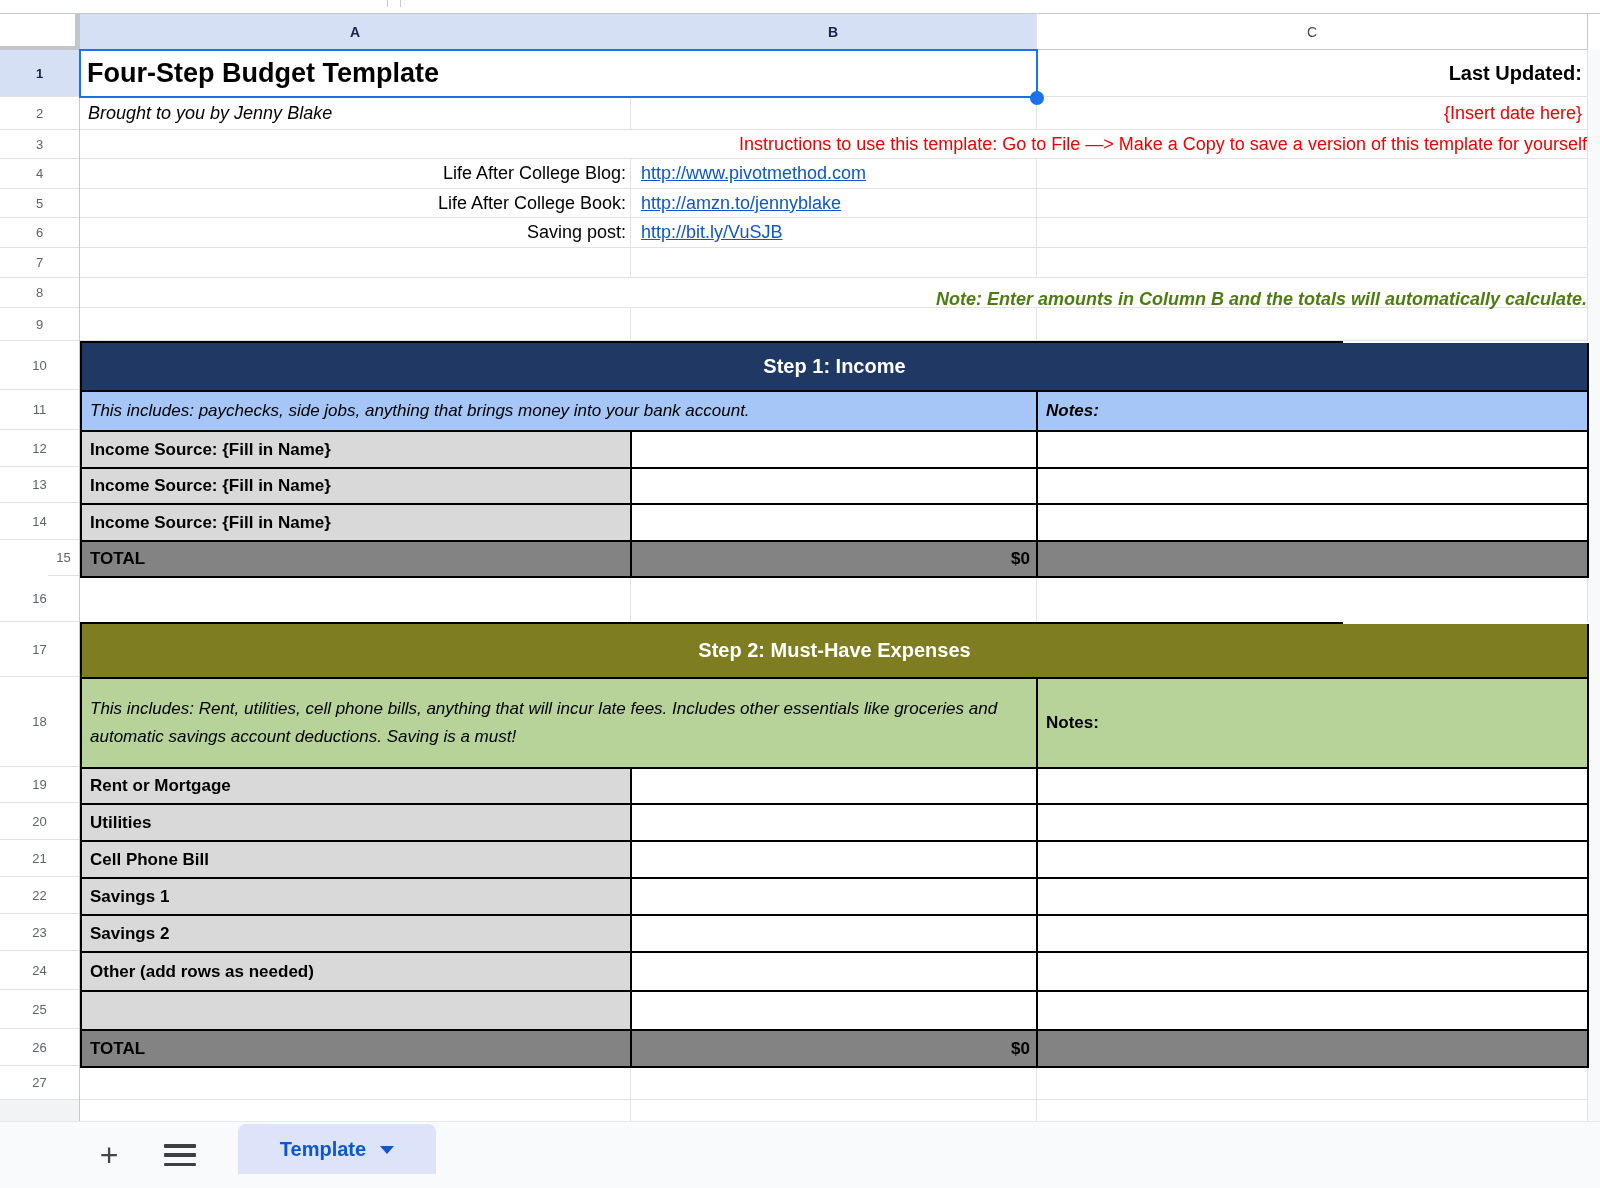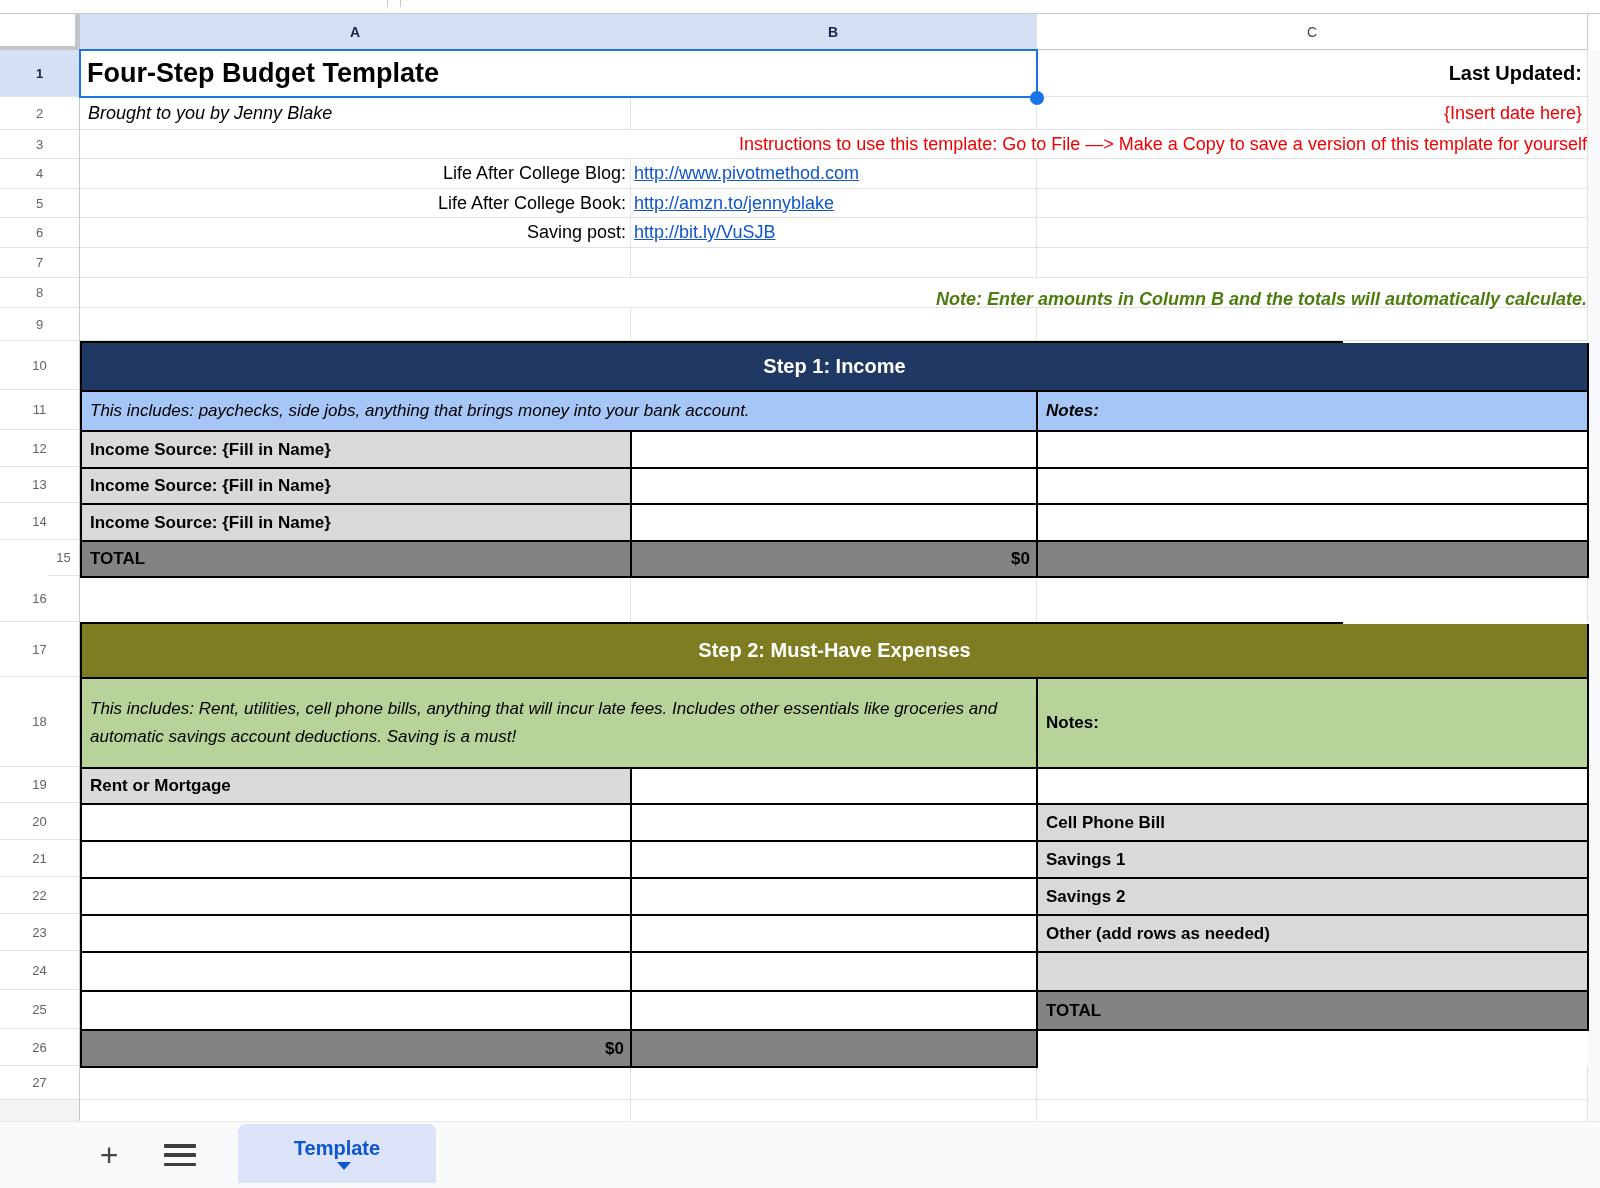--- a/index.html
+++ b/index.html
@@ -32,21 +32,21 @@
   .sliver-bg{position:absolute;left:1588px;top:50px;width:12px;height:1071px;background:#f8f9fa;}
   .cellA{width:550px;height:100%;display:flex;align-items:center;}
   .cellB{width:406px;height:100%;display:flex;align-items:center;}
   .cellC{width:551px;height:100%;display:flex;align-items:center;justify-content:flex-end;}
   .title-text{font-size:27px;font-weight:bold;color:#000;padding-left:7px;white-space:nowrap;}
   .lastupd{font-size:20px;font-weight:bold;color:#000;padding-right:5px;}
   .byline{font-size:18px;font-style:italic;color:#000;padding-left:8px;}
   .reddate{font-size:18px;color:var(--alert-red);padding-right:5px;}
   .redline{font-size:18px;color:var(--alert-red);padding-left:8px;white-space:nowrap;}
   .linklabel{font-size:18px;color:#000;justify-content:flex-end;padding-right:4px;}
-  .linkurl{font-size:18px;color:var(--link-blue);text-decoration:underline;padding-left:4px;white-space:nowrap;cursor:pointer;}
+  .linkurl{font-size:18px;color:var(--link-blue);text-decoration:underline;padding-left:11px;white-space:nowrap;cursor:pointer;}
   .noteline{font-size:18px;font-weight:bold;font-style:italic;color:#4d7c0f;padding-left:8px;white-space:nowrap;margin-top:13px;}
   
   .btable{position:absolute;left:80px;width:1263px;display:grid;grid-template-columns:550px 406px 551px;border-top:2px solid #000;border-left:2px solid #000;background:#fff;}
   .btable>div{border-right:2px solid #000;border-bottom:2px solid #000;display:flex;align-items:center;}
   .t1{top:341px;height:237px;grid-template-rows:49px 40px 37px 36px 37px 36px;}
   .t2{top:622px;height:446px;grid-template-rows:55px 90px 36px 37px 37px 37px 37px 39px 39px 37px;}
   .stephead{grid-column:1/4;justify-content:center;color:#fff;font-weight:bold;font-size:20px;}
   .s1head{background:var(--step1-header);}
   .s2head{background:var(--step2-header);}
   .band1{background:var(--step1-band);}
@@ -60,21 +60,21 @@
   .totalval{background:var(--total-gray);font-weight:bold;font-size:17px;justify-content:flex-end;padding-right:6px;color:#000;}
   .totalblank{background:var(--total-gray);}
   
   .selbox{position:absolute;left:79px;top:49px;width:959px;height:49px;border:2px solid var(--selection-blue);pointer-events:none;}
   .selhandle{position:absolute;left:1030px;top:91px;width:14px;height:14px;border-radius:50%;background:var(--selection-blue);}
   
   .bottombar{position:absolute;left:0;top:1121px;width:1600px;height:67px;background:#f9fafc;border-top:1px solid #e6e8ea;}
   .addbtn{position:absolute;left:92px;top:0;height:66px;width:34px;display:flex;align-items:center;justify-content:center;font-size:32px;font-weight:300;color:#444746;cursor:pointer;}
   .allsheets{position:absolute;left:164px;top:22px;width:32px;height:22px;display:flex;flex-direction:column;justify-content:space-between;cursor:pointer;}
   .allsheets span{display:block;height:3.5px;background:#3c4043;border-radius:1px;}
-  .sheettab{position:absolute;left:238px;top:2px;width:198px;height:59px;background:var(--tab-bg);border-radius:8px 8px 0 0;display:flex;align-items:center;justify-content:center;cursor:pointer;flex-direction:column;}
+  .sheettab{position:absolute;left:238px;top:2px;width:198px;height:50px;background:var(--tab-bg);border-radius:8px 8px 0 0;display:flex;align-items:center;justify-content:center;cursor:pointer;}
   .sheettab .tabname{font-size:20px;font-weight:bold;color:var(--tab-text);}
   .caret{width:0;height:0;border-left:7px solid transparent;border-right:7px solid transparent;border-top:8px solid var(--tab-text);margin-left:14px;margin-top:2px;}
 </style>
 </head>
 <body>
 
 <div class="sheet">
 
   <div class="topstrip">
     <span class="tick" style="left:387px;"></span>
@@ -214,20 +214,21 @@
 
   <div class="prow" style="top:578px;height:44px;border-bottom:none;"></div>
 
   <div class="btable t2">
     <div class="stephead s2head">Step 2: Must-Have Expenses</div>
     <div class="descAB band2">This includes: Rent, utilities, cell phone bills, anything that will incur late fees. Includes other essentials like groceries and automatic savings account deductions. Saving is a must!</div>
     <div class="notescell band2">Notes:</div>
     <div class="labelcell">Rent or Mortgage</div>
     <div class="emptycell"></div>
     <div class="emptycell"></div>
+    <div class="labelcell">Utilities</div>
     <div class="emptycell"></div>
     <div class="emptycell"></div>
     <div class="labelcell">Cell Phone Bill</div>
     <div class="emptycell"></div>
     <div class="emptycell"></div>
     <div class="labelcell">Savings 1</div>
     <div class="emptycell"></div>
     <div class="emptycell"></div>
     <div class="labelcell">Savings 2</div>
     <div class="emptycell"></div>

